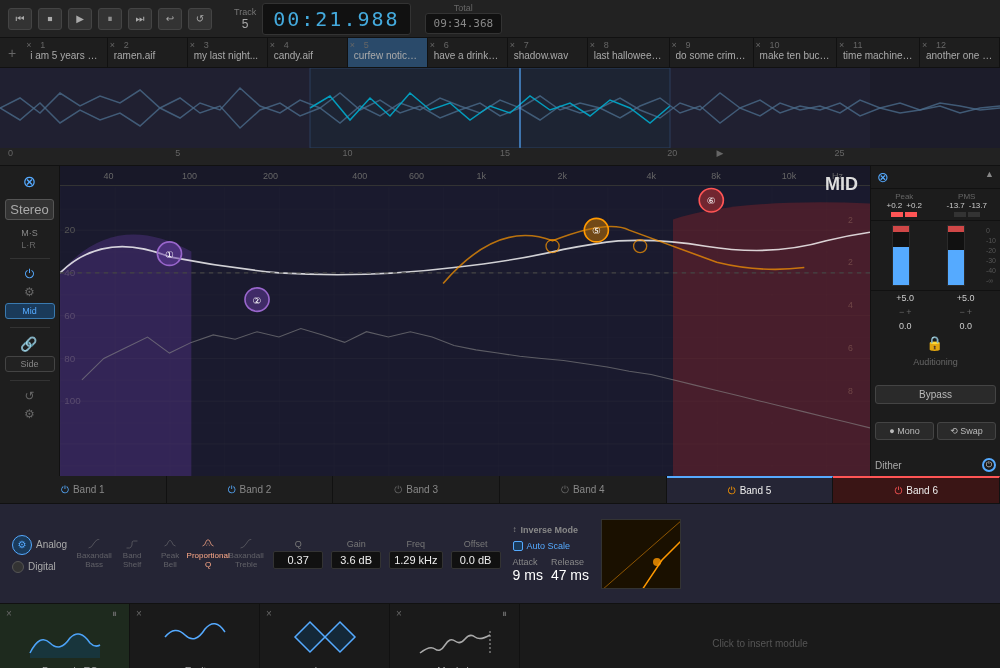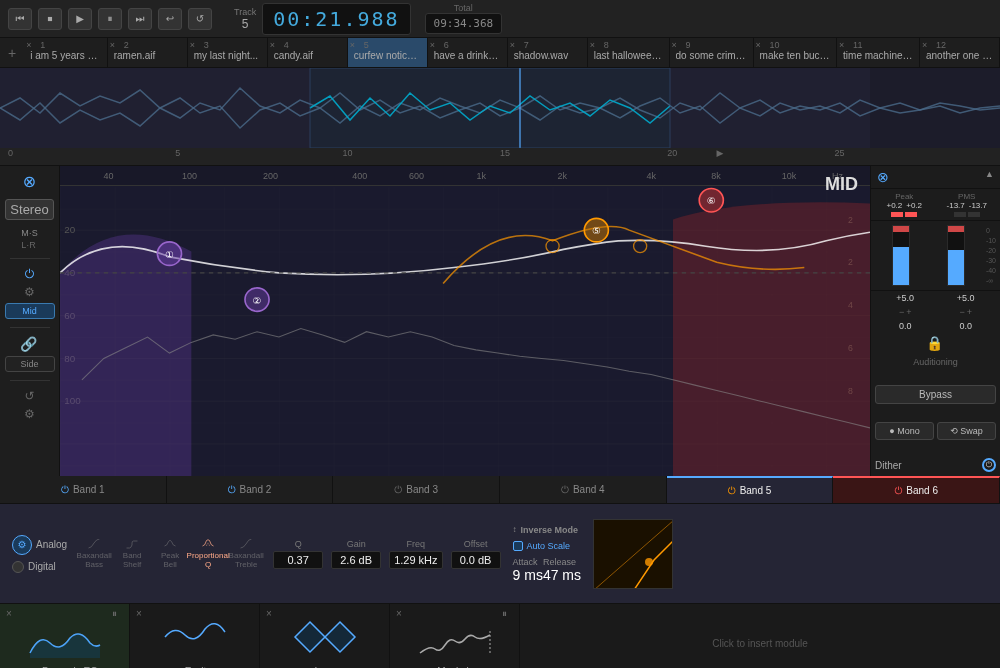--- a/index.html
+++ b/index.html
@@ -877,21 +877,21 @@
   </div>
 
   <div style="display:flex; flex-direction:column; gap:4px;">
     <div style="display:flex; gap:8px; align-items:center;">
       <div class="band-param">
         <span class="param-label">Q</span>
         <span class="param-value">0.37</span>
       </div>
       <div class="band-param">
         <span class="param-label">Gain</span>
-        <span class="param-value">2.6 dB</span>
+        <span class="param-value">3.6 dB</span>
       </div>
       <div class="band-param">
         <span class="param-label">Freq</span>
         <span class="param-value">1.29 kHz</span>
       </div>
       <div class="band-param">
         <span class="param-label">Offset</span>
         <span class="param-value">0.0 dB</span>
       </div>
     </div>
@@ -900,21 +900,21 @@
 
   <div style="display:flex; flex-direction:column; gap:6px;">
     <div style="display:flex; align-items:center; gap:4px; cursor:pointer;">
       <div style="font-size:8px; color:#888;">↕</div>
       <span style="font-size:9px; color:#888;font-weight:bold;">Inverse Mode</span>
     </div>
     <div style="display:flex; align-items:center; gap:4px; cursor:pointer;">
       <div style="width:10px; height:10px; background:#1a3a5a; border:1px solid #5af; border-radius:2px;"></div>
       <span style="font-size:9px; color:#5af;">Auto Scale</span>
     </div>
-    <div style="display:flex; font-size:9px; color:#888;">
+    <div style="display:flex; gap:8px; font-size:9px; color:#888;">
       <div>
         <div>Attack</div>
         <div style="font-size:14px; color:#fff;">9 ms</div>
       </div>
       <div>
         <div>Release</div>
         <div style="font-size:14px; color:#fff;">47 ms</div>
       </div>
     </div>
   </div>

